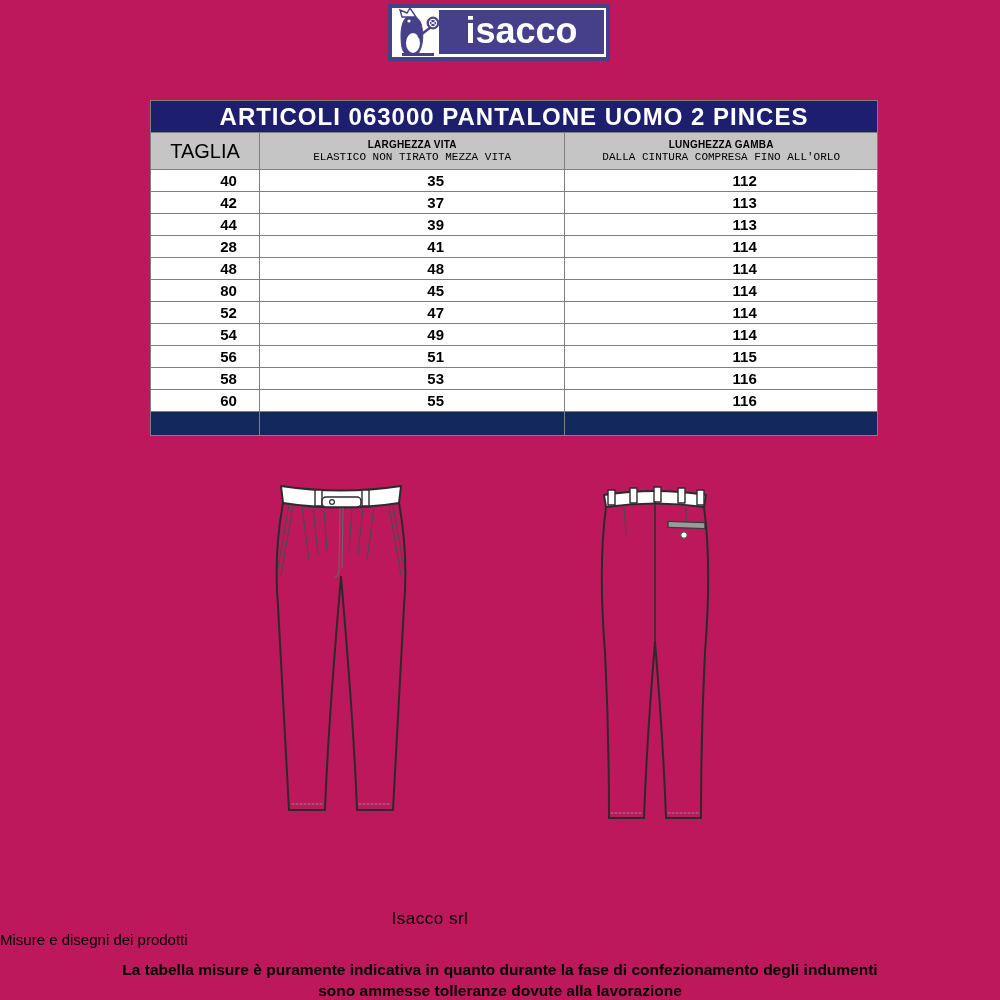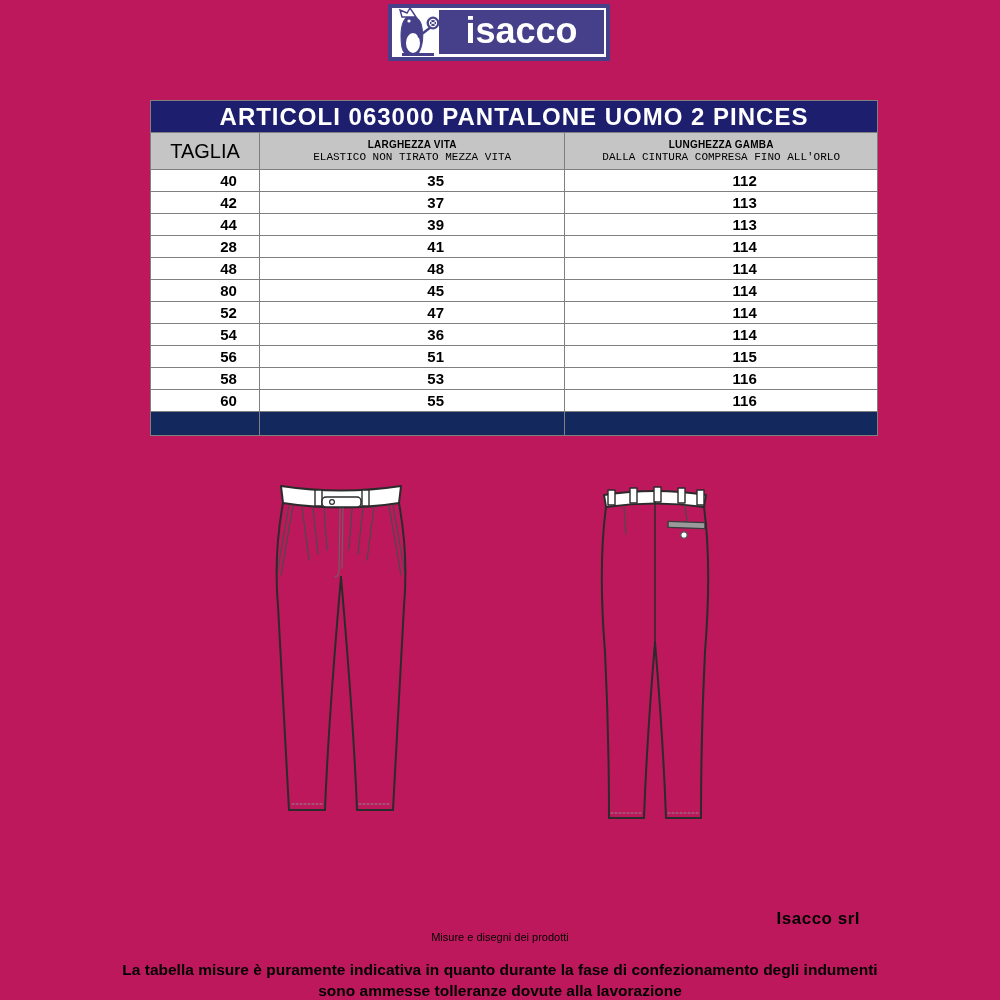--- a/index.html
+++ b/index.html
@@ -45,24 +45,24 @@
     height:21px; text-align:center; vertical-align:middle;
     font-weight:bold; font-size:15px; background:#ffffff; color:#000;padding-left:47px;
   }
   .t-foot td { background:var(--footer-navy, #13295e); height:23px; }
 
   
   .fig-front { position:absolute; left:268px; top:476px; width:140px; height:348px; }
   .fig-back  { position:absolute; left:596px; top:482px; width:118px; height:348px; }
 
   
-  .company  { position:absolute; top:909px; left:0; width:860px; text-align:right;
-              font-weight:bold; font-size:17px; letter-spacing:0.5px; color:#000; }
-  .subtitle { position:absolute; top:931px; left:0; width:1000px; text-align:center;
-              font-size:11px; color:#000; }
+  .company  { position:absolute; top:909px; left:0; width:860px; text-align:center;
+              font-weight:normal; font-size:17px; letter-spacing:0.5px; color:#000; }
+  .subtitle { position:absolute; top:931px; left:0; width:1000px; text-align:left;
+              font-size:15px; color:#000; }
   .disclaimer { position:absolute; top:959px; left:0; width:1000px; text-align:center;
               font-weight:bold; font-size:15.5px; line-height:1.38; color:#000; }
 </style>
 </head>
 <body>
 
 <div class="page">
 
   <div class="logo">
     <div class="logo-navy-block">
@@ -139,21 +139,21 @@
           <td>45</td>
           <td>114</td>
         </tr>
         <tr>
           <td>52</td>
           <td>47</td>
           <td>114</td>
         </tr>
         <tr>
           <td>54</td>
-          <td>36</td>
+          <td>49</td>
           <td>114</td>
         </tr>
         <tr>
           <td>56</td>
           <td>51</td>
           <td>115</td>
         </tr>
         <tr>
           <td>58</td>
           <td>53</td>

